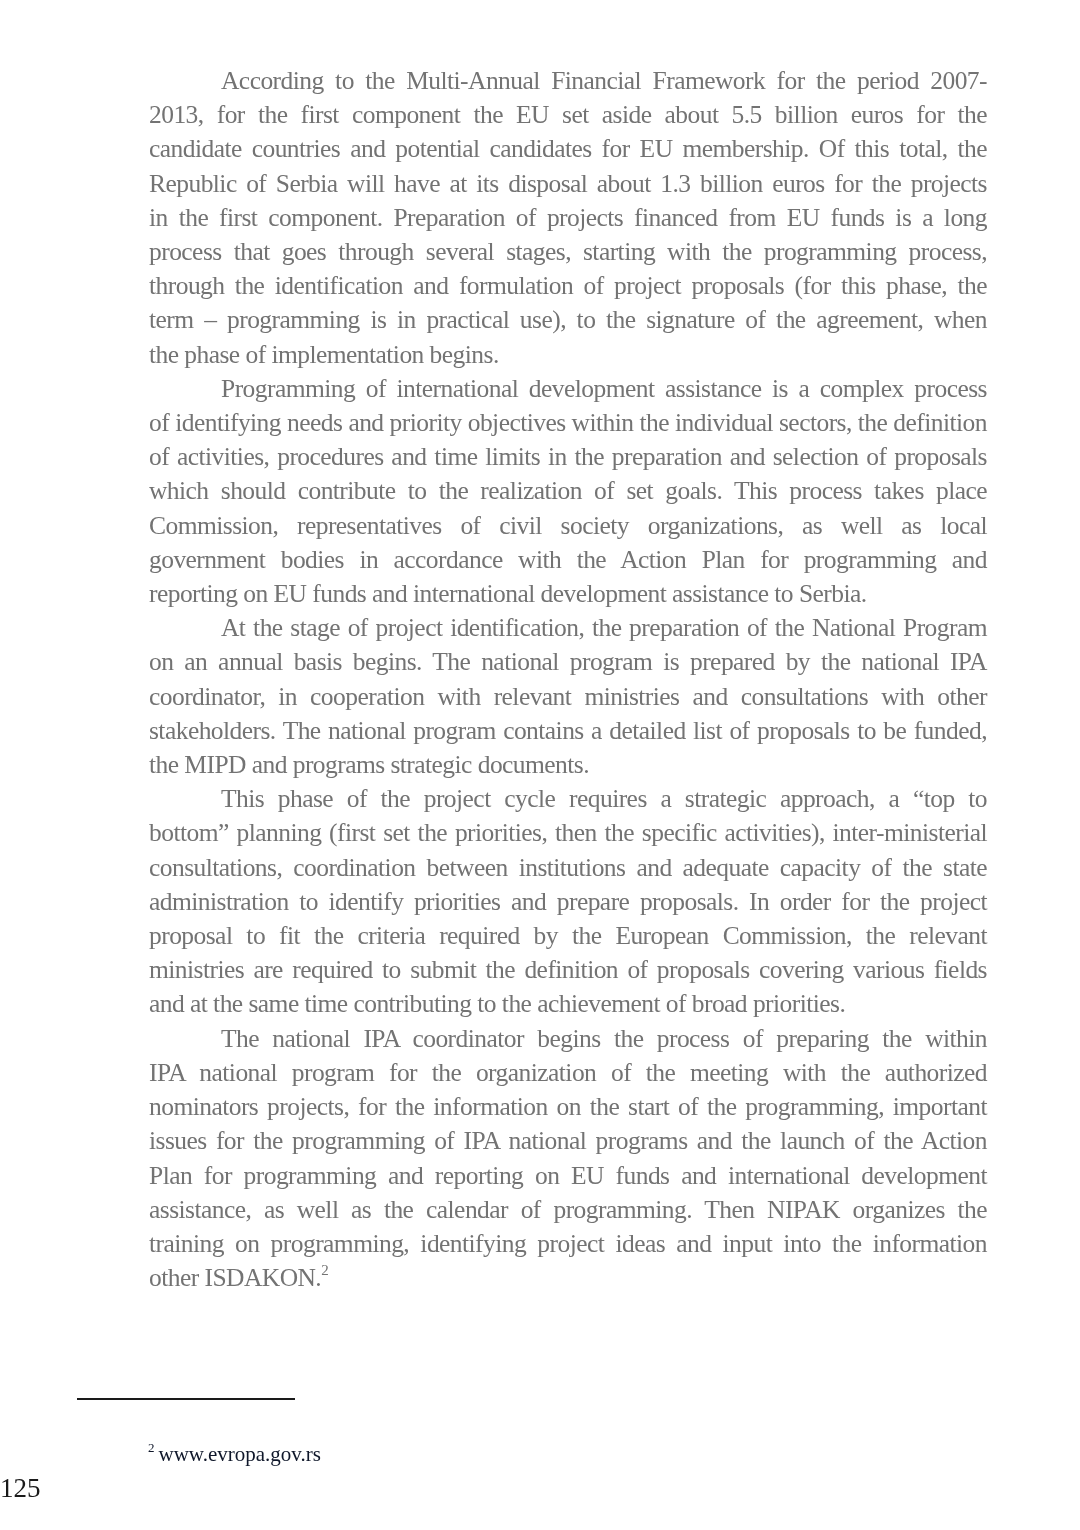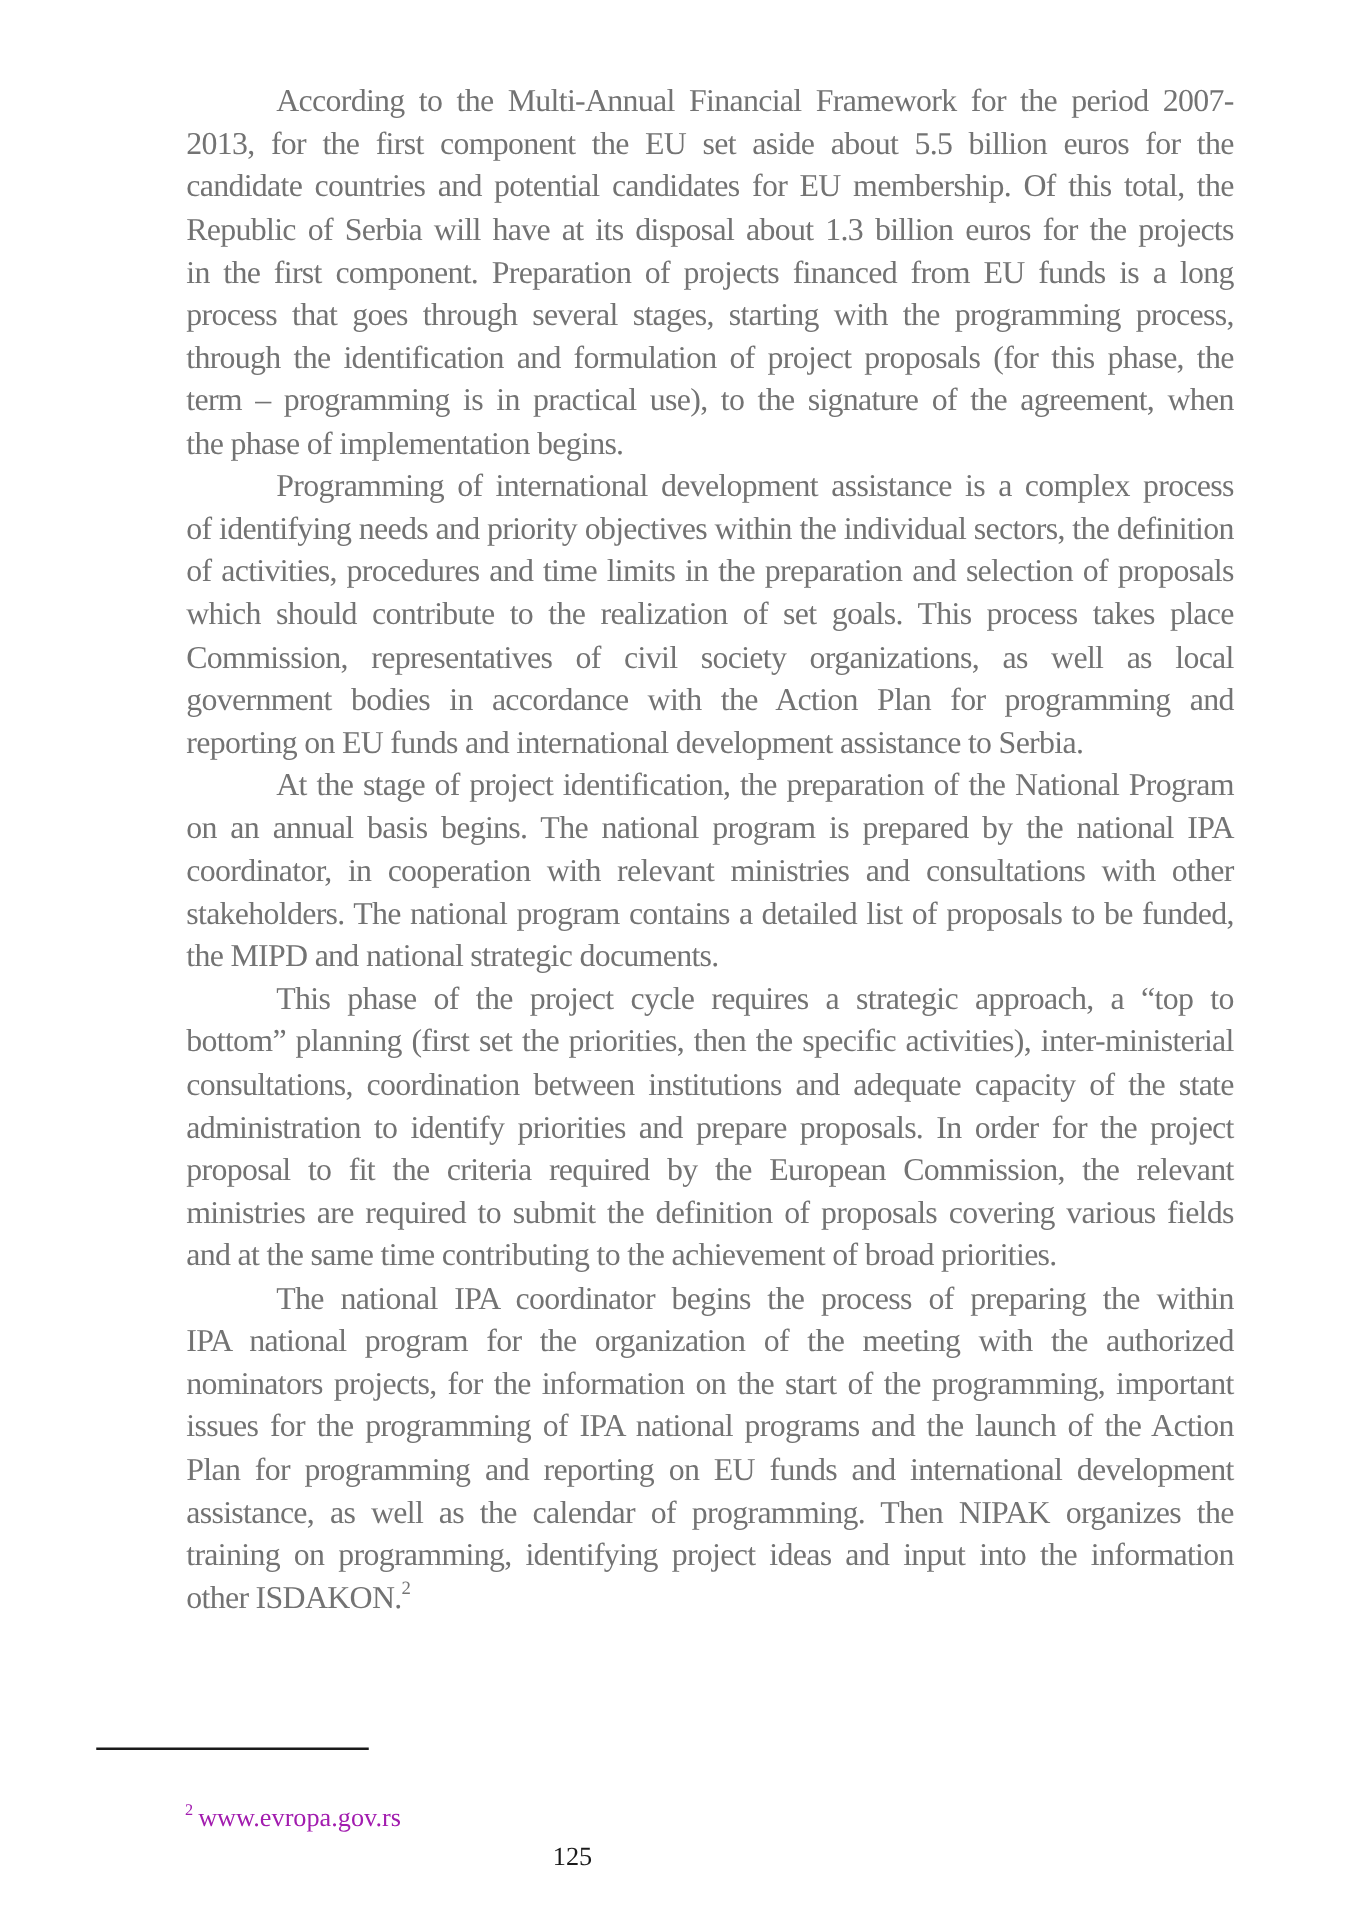--- a/index.html
+++ b/index.html
@@ -14,27 +14,27 @@
     .line { display: block; text-align: justify; text-align-last: justify; white-space: nowrap; }
     .line.last { text-align-last: left; }
     .line.indent { padding-left: 72px; }
     sup.fnref { font-size: 15px; vertical-align: 11px; line-height: 0; }
     .fn-rule {
       position: absolute; left: 77px; top: 1398px; width: 218px; height: 0;
       border-top: 2px solid #1a1a1a;
     }
     .footnote {
       position: absolute; left: 148px; top: 1442px;
-      font-family: "Liberation Serif", serif; font-size: 21px; color: #a21caf;
+      font-family: "Liberation Serif", serif; font-size: 21px; color: #0f172a;
       line-height: 24px;
     }
     .footnote sup { font-size: 13px; vertical-align: 9px; line-height: 0; margin-right: 4px; }
     .page-number {
-      position: absolute; left: 0; width: 916px; top: 1473px; text-align: center;
-      font-family: "Liberation Serif", serif; font-size: 21px; color: #1a1a1a;
+      position: absolute; left: 0; width: 916px; top: 1473px; 
+      font-family: "Liberation Serif", serif; font-size: 27px; color: #1a1a1a;
     }
   </style>
 </head>
 <body>
 
 <div class="page">
 
   <div class="para">
     <span class="line indent">According to the Multi-Annual Financial Framework for the period 2007-</span>
     <span class="line">2013, for the first component the EU set aside about 5.5 billion euros for the</span>
@@ -55,21 +55,21 @@
     <span class="line">Commission, representatives of civil society organizations, as well as local</span>
     <span class="line">government bodies in accordance with the Action Plan for programming and</span>
     <span class="line last">reporting on EU funds and international development assistance to Serbia.</span>
   </div>
 
   <div class="para">
     <span class="line indent">At the stage of project identification, the preparation of the National Program</span>
     <span class="line">on an annual basis begins. The national program is prepared by the national IPA</span>
     <span class="line">coordinator, in cooperation with relevant ministries and consultations with other</span>
     <span class="line">stakeholders. The national program contains a detailed list of proposals to be funded,</span>
-    <span class="line last">the MIPD and national strategic documents.</span>
+    <span class="line last">the MIPD and programs strategic documents.</span>
   </div>
 
   <div class="para">
     <span class="line indent">This phase of the project cycle requires a strategic approach, a “top to</span>
     <span class="line">bottom” planning (first set the priorities, then the specific activities), inter-ministerial</span>
     <span class="line">consultations, coordination between institutions and adequate capacity of the state</span>
     <span class="line">administration to identify priorities and prepare proposals. In order for the project</span>
     <span class="line">proposal to fit the criteria required by the European Commission, the relevant</span>
     <span class="line">ministries are required to submit the definition of proposals covering various fields</span>
     <span class="line last">and at the same time contributing to the achievement of broad priorities.</span>

